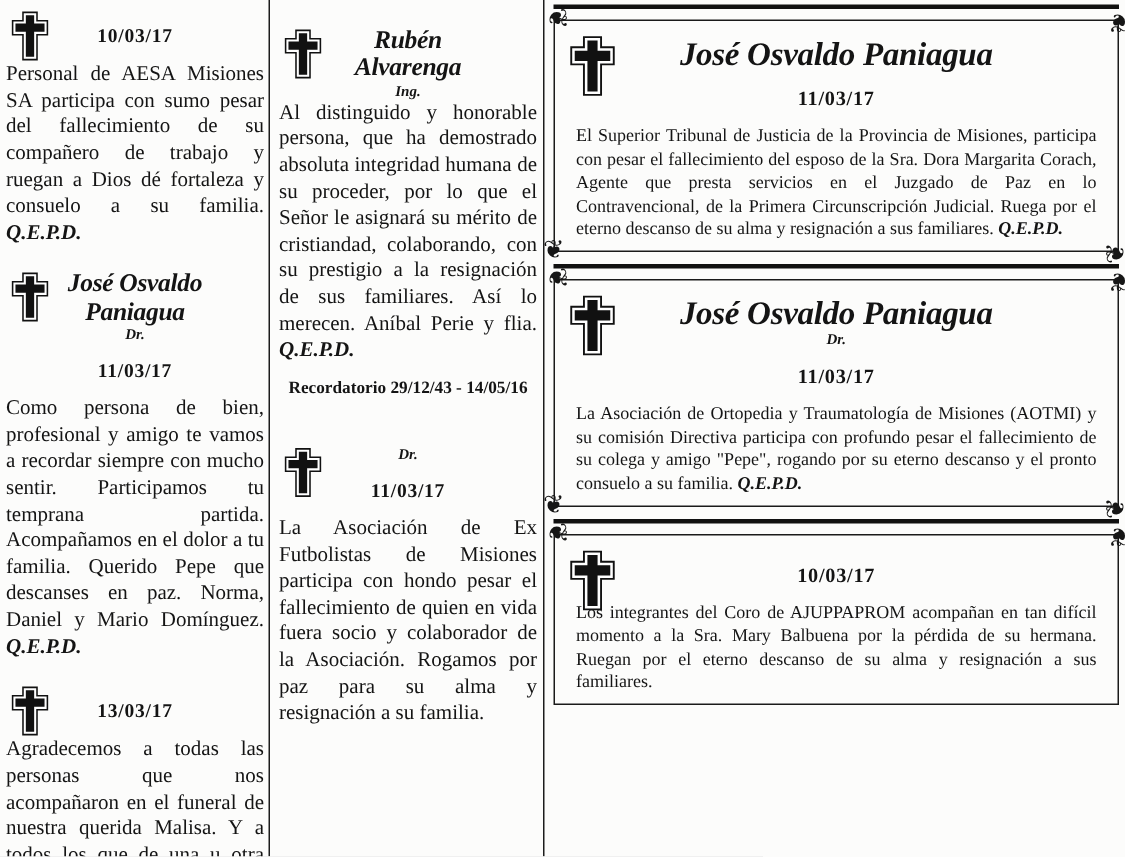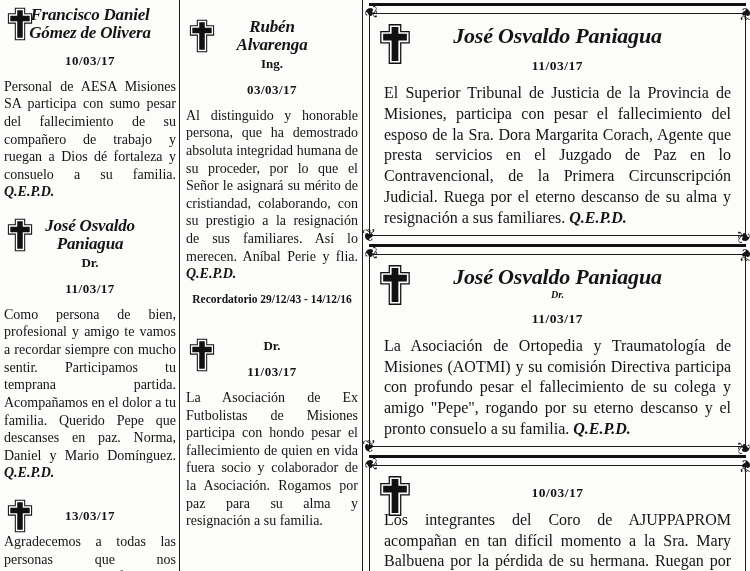--- a/index.html
+++ b/index.html
@@ -18,21 +18,21 @@
   .vd2{left:362px;}
   
   .notice{position:relative;margin-bottom:10px;}
   .notice-head{position:relative;padding-top:6px;}
   .cross-sm{position:absolute;left:2px;top:6px;width:28px;height:36px;}
   .names{width:126px;margin:0 auto;text-align:center;}
   .name{
     font-style:italic;font-weight:bold;font-size:17px;line-height:1.08;
     letter-spacing:-0.2px;
   }
-  .cred{font-weight:bold;font-size:13px;margin-top:1px;}
+  .cred{font-style:italic;font-weight:bold;font-size:10px;margin-top:1px;}
   .date{
     text-align:center;font-weight:bold;font-size:13px;margin:10px 0 9px 0;
     letter-spacing:0.5px;
   }
   .date-small{font-size:11.5px;letter-spacing:0;}
   .body{
     margin:0;text-align:justify;font-size:14px;line-height:1.26;
   }
   .qepd{font-weight:bold;font-style:italic;}
   
@@ -42,21 +42,21 @@
     position:relative;border:1.5px solid #1a1a1a;margin-bottom:8px;
     padding:8px 14px 6px 14px;
   }
   .cross-lg{position:absolute;left:8px;top:8px;width:34px;height:44px;}
   .box-name{
     margin:2px 0 0 0;text-align:center;font-style:italic;font-weight:bold;
     font-size:22px;line-height:1.05;letter-spacing:-0.2px;
   }
   .box-cred{text-align:center;font-style:italic;font-weight:bold;font-size:10px;margin-top:1px;}
   .box-date{text-align:center;font-weight:bold;font-size:13.5px;margin:11px 0 9px 0;letter-spacing:0.5px;}
-  .box-body{margin:0;text-align:justify;font-size:16px;line-height:1.3;}
+  .box-body{margin:0;text-align:justify;font-size:12px;line-height:1.3;}
   
   .orn{
     position:absolute;font-family:"DejaVu Sans",sans-serif;font-size:17px;
     color:#161616;line-height:1;width:17px;height:17px;pointer-events:none;
   }
   .orn-tl{left:-8px;top:-9px;transform:rotate(90deg);}
   .orn-tr{right:-8px;top:-9px;transform:rotate(180deg);}
   .orn-bl{left:-8px;bottom:-9px;transform:rotate(0deg);}
   .orn-br{right:-8px;bottom:-9px;transform:rotate(270deg);}
 </style>
@@ -78,23 +78,20 @@
   <div class="vdivider vd1"></div>
   <div class="vdivider vd2"></div>
 
   <div class="col col-left">
 
     <article class="notice">
       <div class="notice-head">
         <svg class="cross-sm" viewBox="0 0 40 52">
             <use href="#cross-glyph"></use>
           </svg>
-        <div class="names">
-          <div class="name">Francisco Daniel Gómez de Olivera</div>
-        </div>
       </div>
       <div class="date">10/03/17</div>
       <p class="body"><span>Personal de AESA Misiones SA participa con sumo pesar del fallecimiento de su compañero de trabajo y ruegan a Dios dé fortaleza y consuelo a su familia.</span> <span class="qepd">Q.E.P.D.</span></p>
     </article>
 
     <article class="notice">
       <div class="notice-head">
         <svg class="cross-sm" viewBox="0 0 40 52">
             <use href="#cross-glyph"></use>
           </svg>
@@ -124,26 +121,25 @@
     <article class="notice" style="margin-top:12px">
       <div class="notice-head">
         <svg class="cross-sm" viewBox="0 0 40 52">
             <use href="#cross-glyph"></use>
           </svg>
         <div class="names" style="width:110px">
           <div class="name">Rubén Alvarenga</div>
           <div class="cred">Ing.</div>
         </div>
       </div>
-      <div class="date">03/03/17</div>
       <p class="body"><span>Al distinguido y honorable persona, que ha demostrado absoluta integridad humana de su proceder, por lo que el Señor le asignará su mérito de cristiandad, colaborando, con su prestigio a la resignación de sus familiares. Así lo merecen. Aníbal Perie y flia.</span> <span class="qepd">Q.E.P.D.</span></p>
     </article>
 
     <article class="notice">
-      <div class="date date-small">Recordatorio 29/12/43 - 14/12/16</div>
+      <div class="date date-small">Recordatorio 29/12/43 - 14/05/16</div>
     </article>
 
     <article class="notice" style="margin-top:26px">
       <div class="notice-head">
         <svg class="cross-sm" viewBox="0 0 40 52">
             <use href="#cross-glyph"></use>
           </svg>
         <div class="names" style="width:136px">
           <div class="cred">Dr.</div>
         </div>

